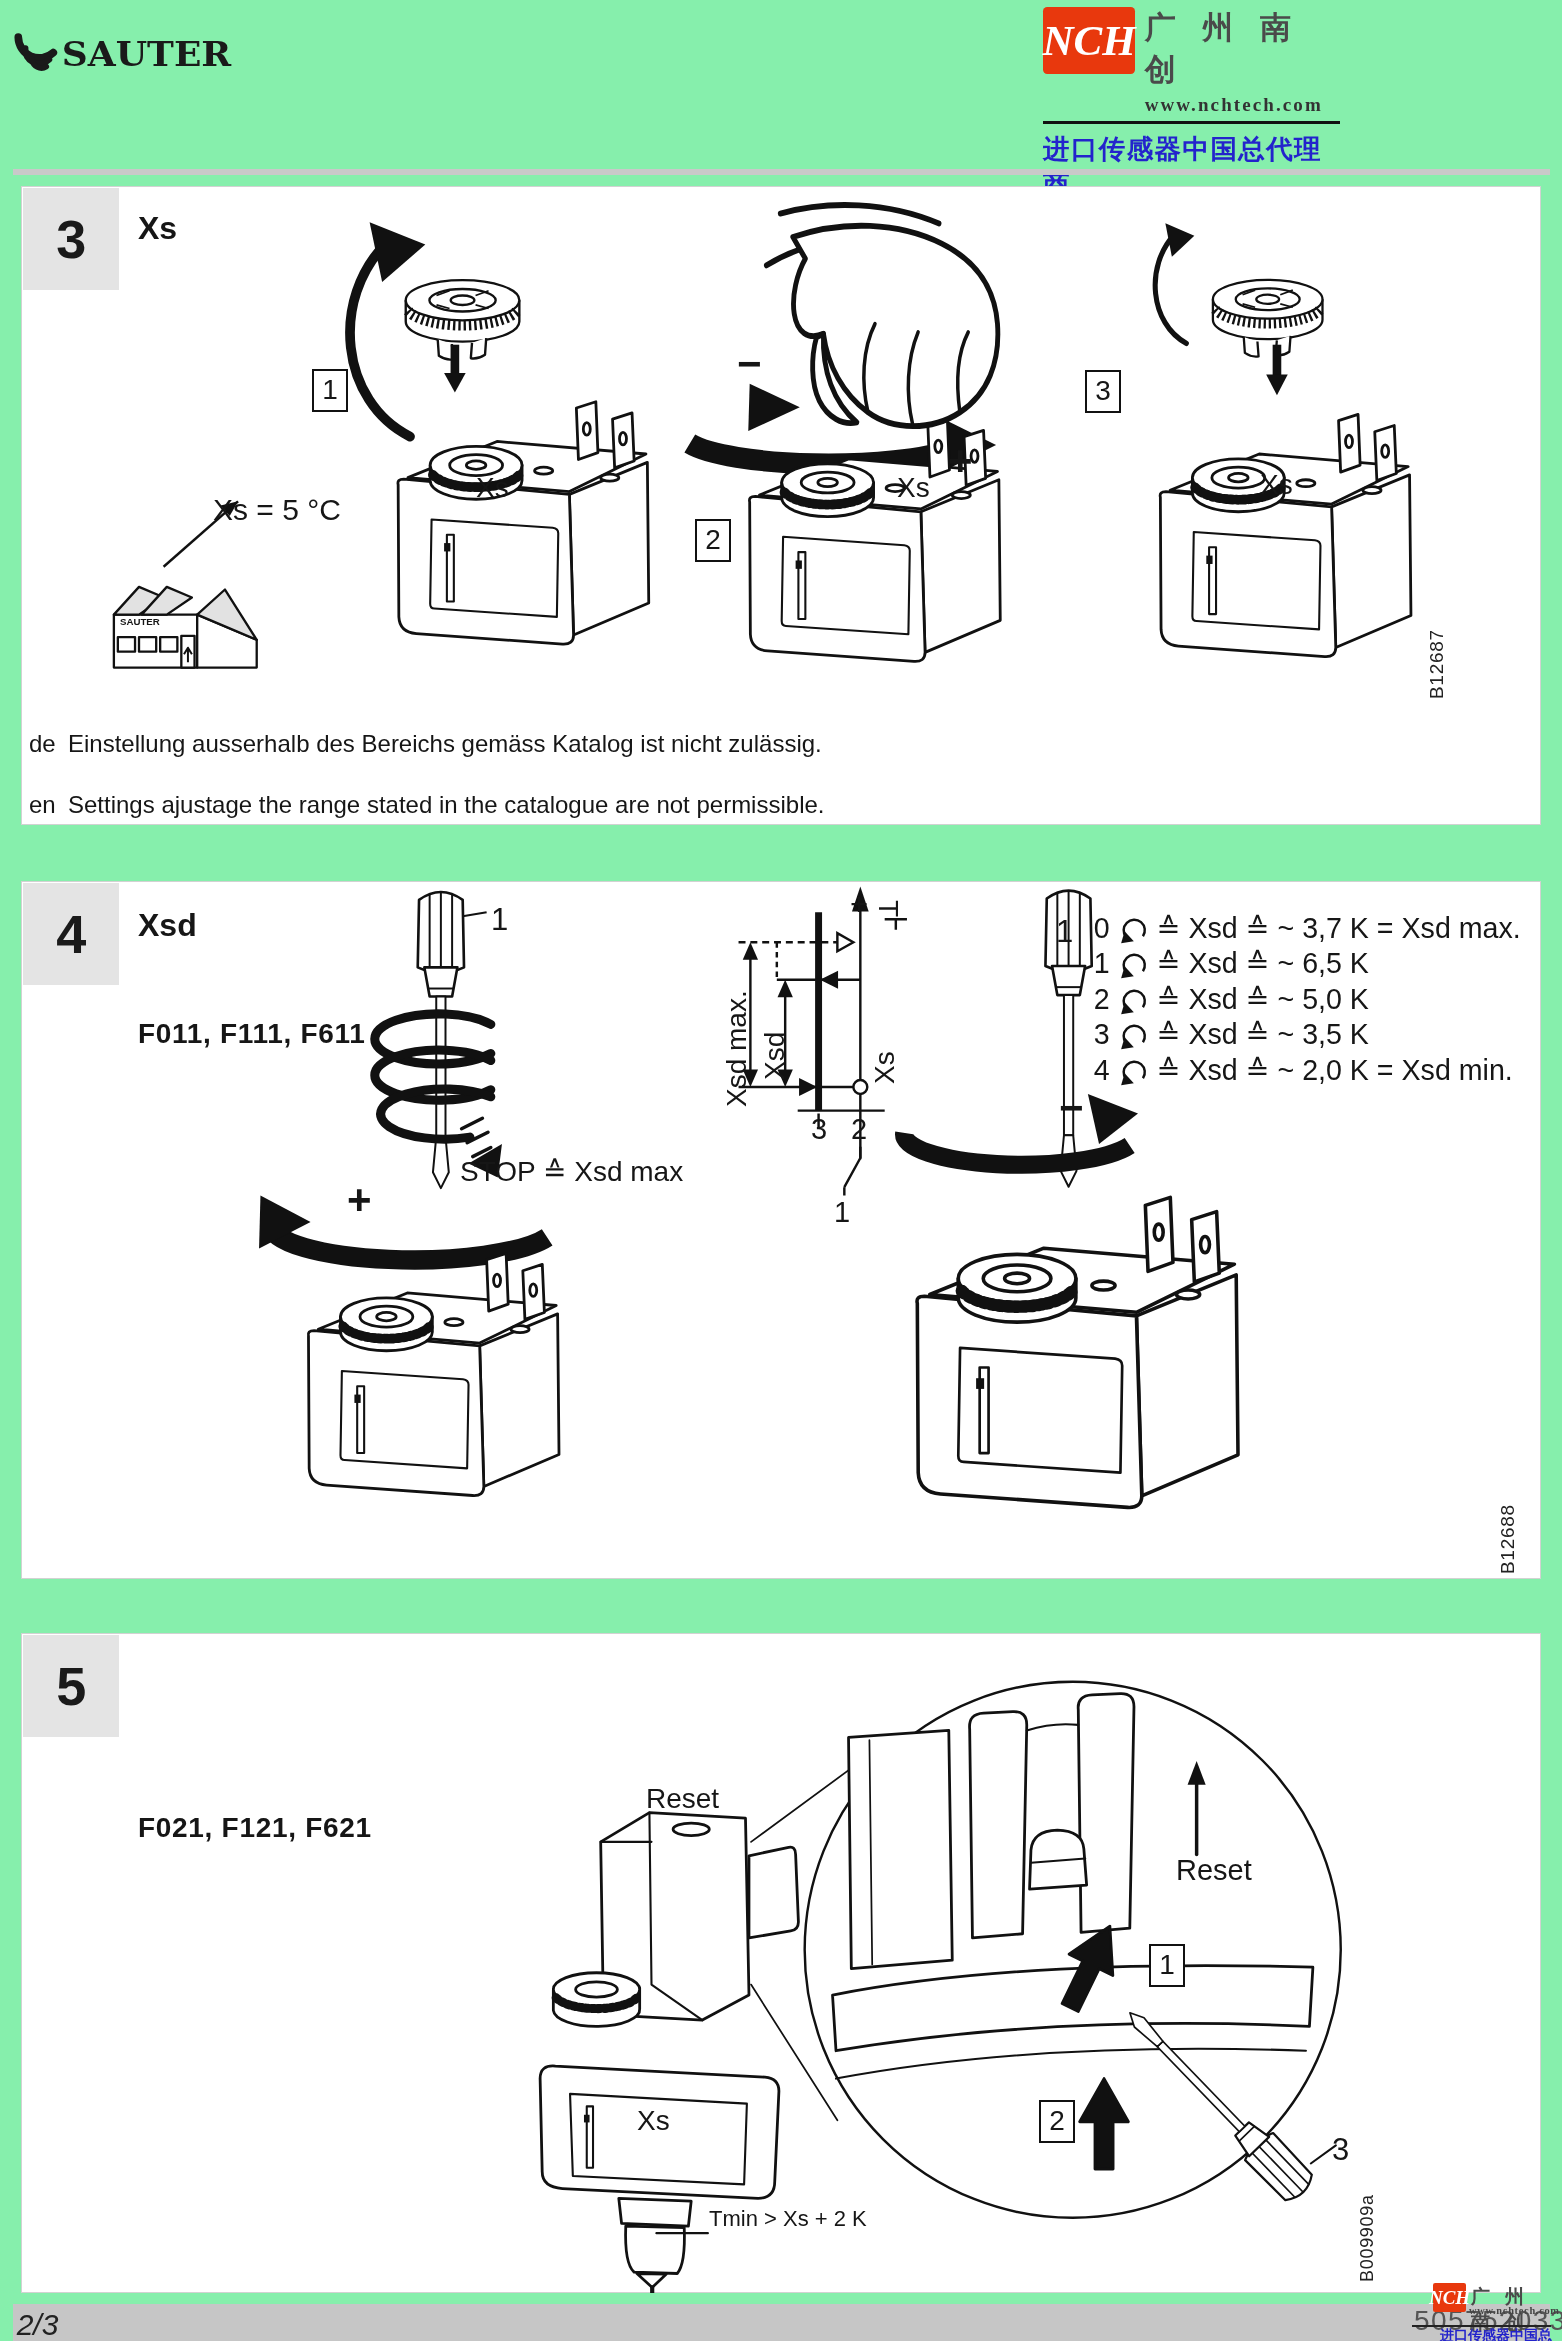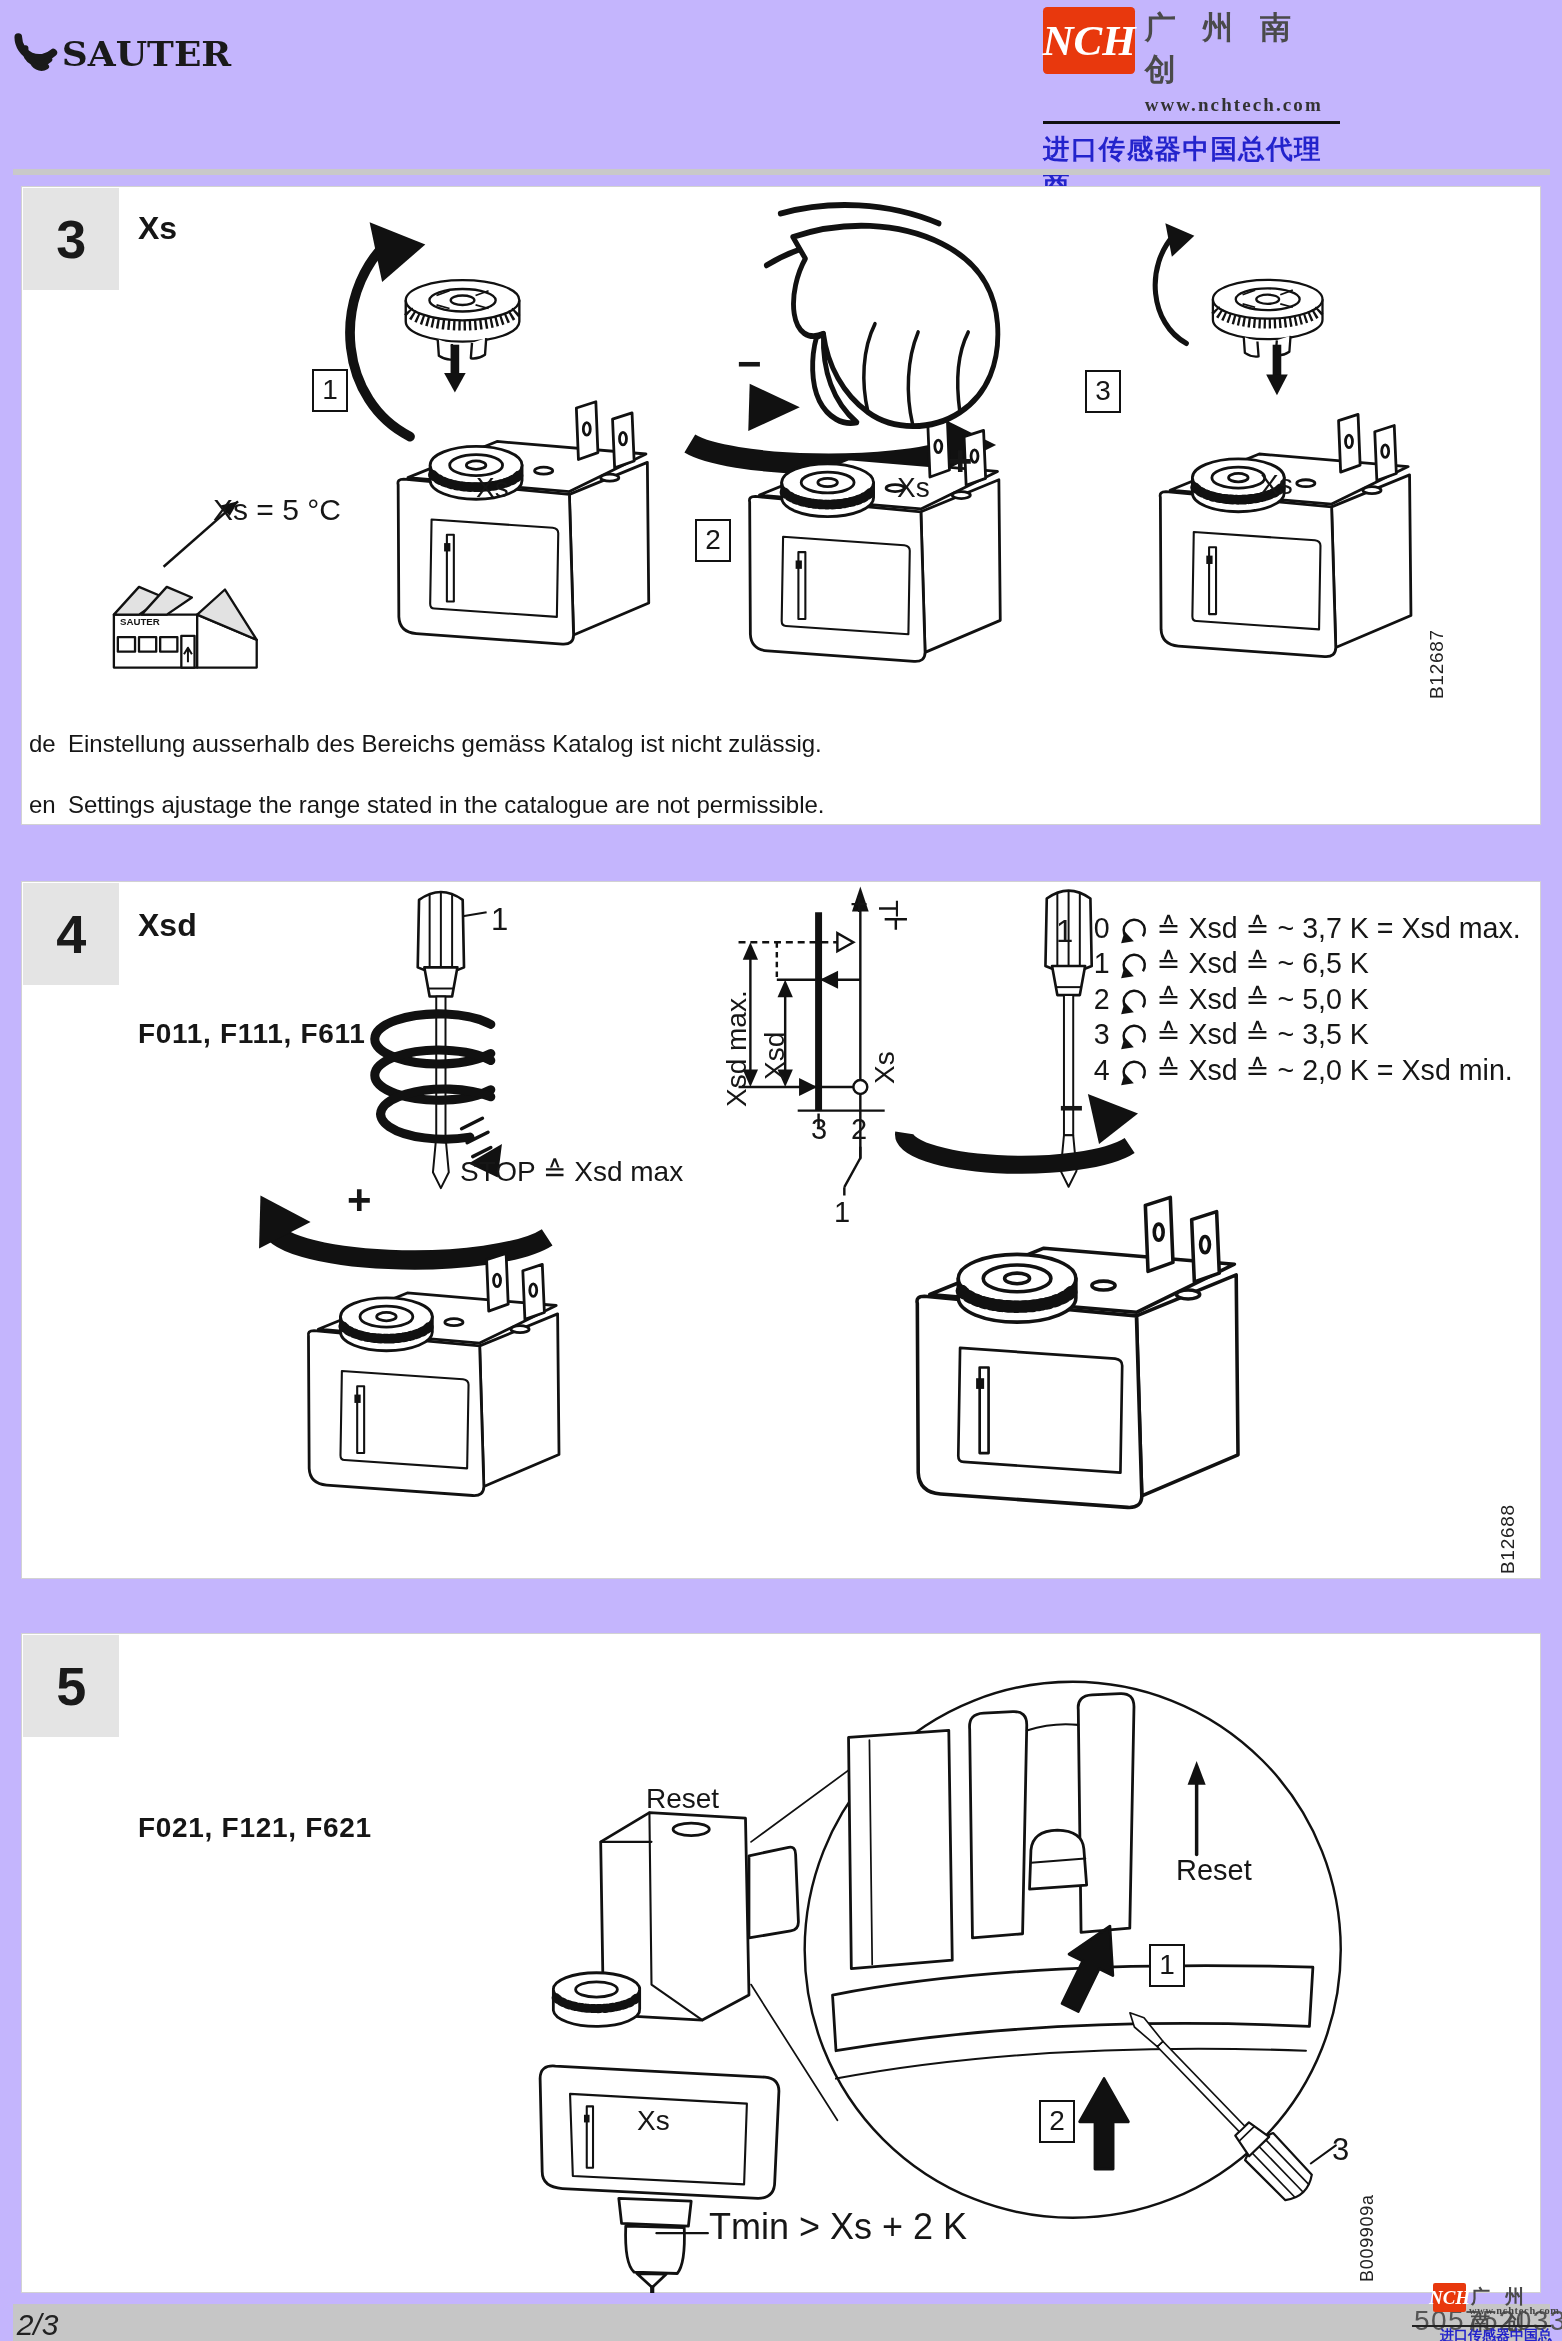--- a/index.html
+++ b/index.html
@@ -1,16 +1,16 @@
 <!DOCTYPE html>
 <html style="font-size:11px"><head>
 <meta charset="utf-8">
 <style>
   html,body{margin:0;padding:0;background:#fff;}
-  .page{position:relative;width:1562px;height:2342px;background:#c4b5fd;overflow:hidden;
+  .page{position:relative;width:1562px;height:2342px;background:#86efac;overflow:hidden;
         font-family:"Liberation Sans",sans-serif;color:#161616;}
   .lbl{position:absolute;white-space:nowrap;color:#161616;}
   .sec{position:absolute;left:21px;width:1520px;border:1.4px solid #d2d2d2;background:#fff;box-sizing:border-box;}
   .badge{position:absolute;left:1.4px;top:1.4px;width:96px;height:102px;background:#e4e4e4;
          display:flex;align-items:center;justify-content:center;
          font-size:54px;font-weight:bold;color:#1a1a1a;}
   .sec-title{font-size:32px;font-weight:bold;}
   .models{font-size:28px;font-weight:bold;letter-spacing:0.7px;}
   .stepbox{position:absolute;width:32px;height:39px;border:2.1px solid #111;background:#fff;
            font-size:28px;line-height:38px;text-align:center;font-weight:normal;}
@@ -363,21 +363,21 @@
     </g>
   </svg>
 
   <div class="lbl models" style="left:138px;top:1812px;">F021, F121, F621</div>
   <div class="lbl" style="left:646px;top:1783px;font-size:28px;">Reset</div>
   <div class="lbl xs" style="left:637px;top:2105px;">Xs</div>
   <div class="lbl" style="left:1176px;top:1854px;font-size:29px;">Reset</div>
   <div class="stepbox" style="left:1149px;top:1944px;">1</div>
   <div class="stepbox" style="left:1039px;top:2100px;">2</div>
   <div class="lbl" style="left:1332px;top:2132px;font-size:31px;">3</div>
-  <div class="lbl" style="left:709px;top:2206px;font-size:36px;">Tmin &gt; Xs + 2 K</div>
+  <div class="lbl" style="left:709px;top:2206px;font-size:22px;">Tmin &gt; Xs + 2 K</div>
   <div class="figid vert" style="left:1357px;top:2171px;height:111px;font-size:18px;">B009909a</div>
 
   <div class="fbar"></div>
   <div class="fpage">2/3</div>
 
   <div class="docnum">505752033 A</div>
   <div class="mini-red">NCH</div>
   <div class="mini-cn">广 州 南 创</div>
   <div class="mini-web">www.nchtech.com</div>
   <div class="mini-strike"></div>

